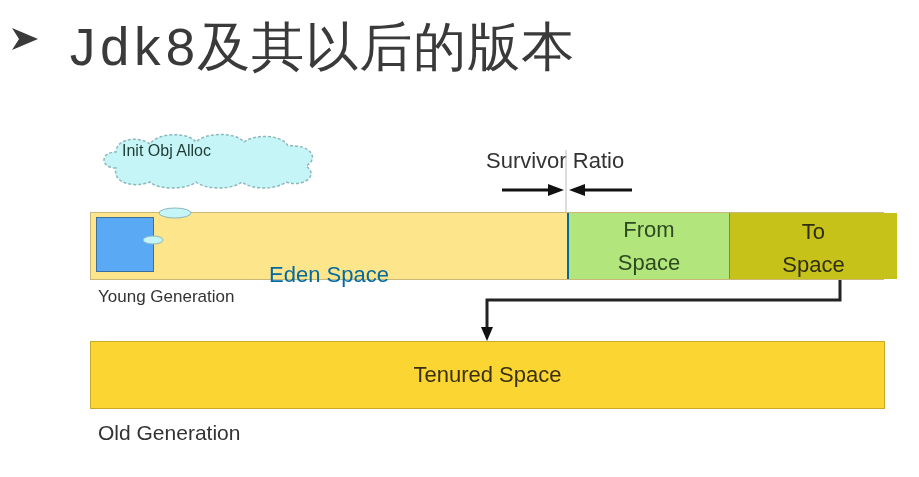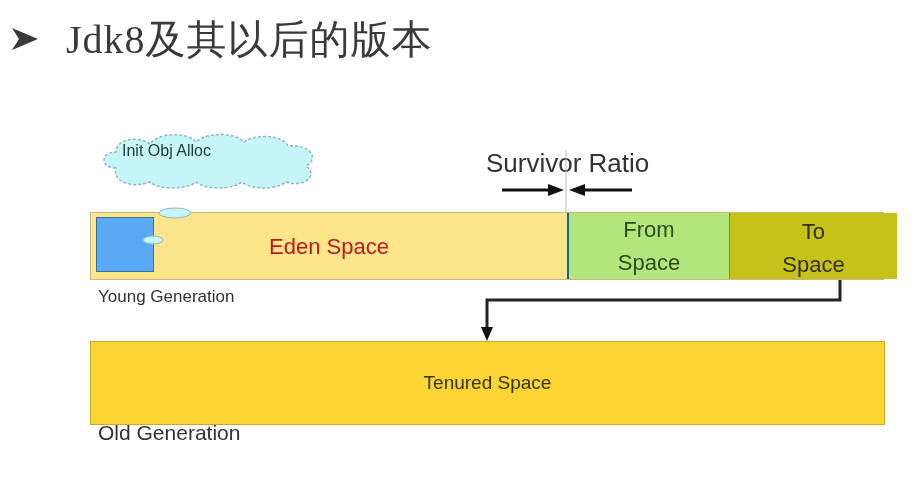--- a/index.html
+++ b/index.html
@@ -1,36 +1,36 @@
 <!DOCTYPE html>
 <html><head>
 <meta charset="utf-8">
 <style>
   html, body { margin:0; padding:0; }
   body { width:919px; height:477px; background:#ffffff; position:relative; overflow:hidden;
          font-family:"Liberation Sans", "DejaVu Sans", sans-serif; color:#222; }
   .abs { position:absolute; }
   .title-bullet { left:8px; top:22px; width:34px; height:34px; }
-  .title { left:66px; top:12px; font-size:40px; color:#3a3a3a; letter-spacing:1px;
-           font-family:Liberation Serif, serif; white-space:nowrap; }
+  .title { left:66px; top:12px; font-size:53px; color:#3a3a3a; letter-spacing:1px;
+           font-family:Liberation Mono, monospace; white-space:nowrap; }
   .cloud { left:96px; top:130px; width:230px; height:60px; }
   .cloud-text { left:122px; top:142px; font-size:16px; color:#1f3a33; white-space:nowrap; }
-  .surv-label { left:486px; top:148px; font-size:26px; color:#333; white-space:nowrap; }
+  .surv-label { left:486px; top:148px; font-size:22px; color:#333; white-space:nowrap; }
   .young-bar { left:90px; top:212px; width:794px; height:68px; border:1px solid #c9b87a;
                box-sizing:border-box; background:#fde58b; }
   .seg { position:absolute; top:0; height:100%; box-sizing:border-box; display:flex;
          align-items:center; justify-content:center; text-align:center; font-size:22px; line-height:33px; }
-  .eden { left:0; width:476px; color:#b91c1c; }
+  .eden { left:0; width:476px; color:#0369a1;margin-top:28px; }
   .from { left:476px; width:162px; background:#b2e57c; border-left:2px solid #0369a1; color:#2d4a20; }
   .to { left:638px; width:168px; background:#c7c21a; border-left:1px solid #8f8d10; color:#2f2f10; }
   .obj-box { left:96px; top:217px; width:58px; height:55px; background:#5aa9f4; border:1px solid #3d6f9e; box-sizing:border-box; }
   .young-label { left:98px; top:287px; font-size:17px; color:#333; white-space:nowrap; }
-  .tenured-bar { left:90px; top:341px; width:795px; height:84px; background:#fbd633; border:1px solid #c8a92a;
+  .tenured-bar { left:90px; top:341px; width:795px; height:68px; background:#fbd633; border:1px solid #c8a92a;
                  box-sizing:border-box; display:flex; align-items:center; justify-content:center;
-                 font-size:19px; color:#3a3010; }
+                 font-size:22px; color:#3a3010; }
   .old-label { left:98px; top:421px; font-size:21px; color:#333; white-space:nowrap; }
   svg.overlay { position:absolute; left:0; top:0; }
 </style>
 </head>
 <body>
 
 <svg class="abs title-bullet" viewBox="0 0 34 34">
   <polygon points="4,6 30,17 4,28 11,17" fill="#3a3a3a"></polygon>
 </svg>
 <div class="abs title">Jdk8及其以后的版本</div>

